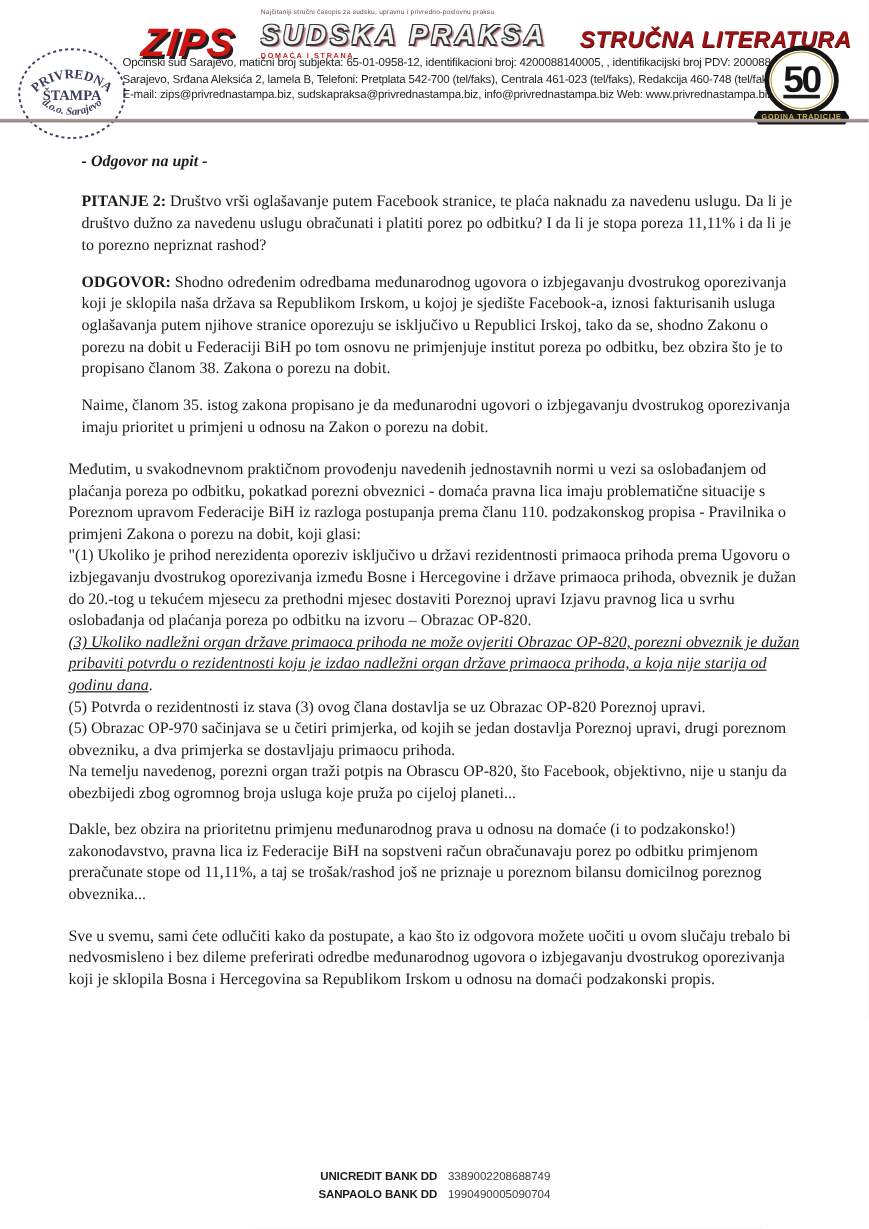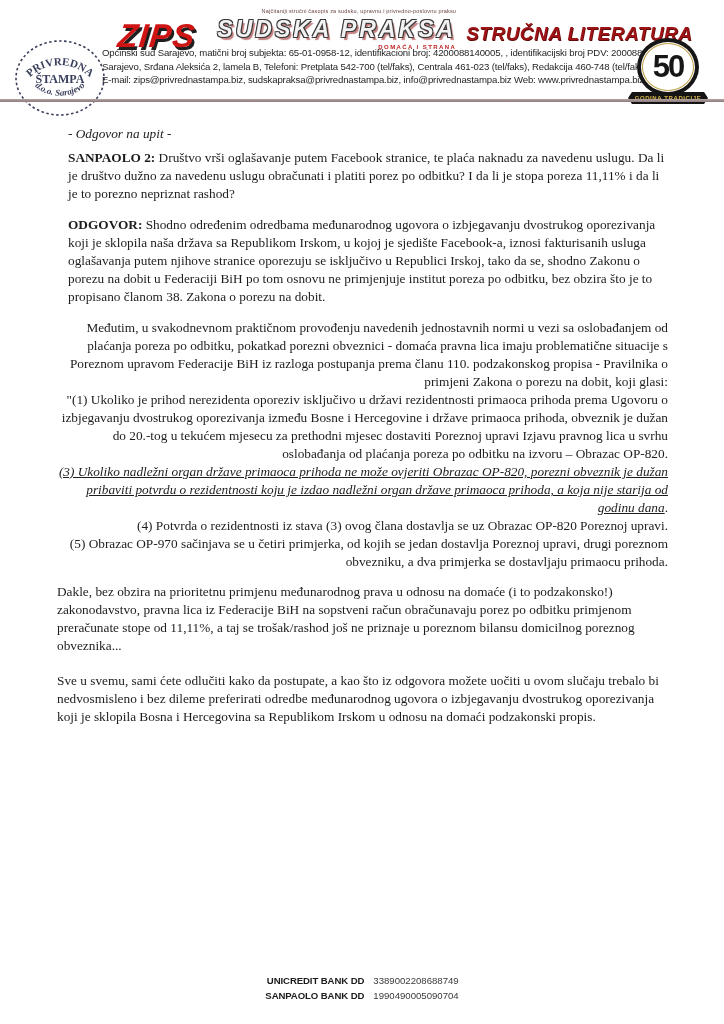--- a/index.html
+++ b/index.html
@@ -18,73 +18,73 @@
   }
   .stamp { position:absolute; left:12px; top:36px; width:96px; height:84px; }
 
   .logos { position:absolute; left:118px; top:8px; display:flex; align-items:flex-start; }
   .zips-logo {
     font-family:"Liberation Sans", sans-serif; font-style:italic; font-weight:700;
     font-size:33px; color:#cf1414; letter-spacing:1px;
     text-shadow:2.5px 2.5px 0 #1f1f1f; transform:skewX(-6deg);
     margin-top:9px; margin-right:22px;
   }
-  .sp-col { display:flex; flex-direction:column; align-items:flex-end; }
+  .sp-col { display:flex; flex-direction:column; align-items:flex-start; }
   .tagline {
     font-family:"Liberation Sans", sans-serif; font-size:5.5px; color:#6b4444;
     letter-spacing:.2px; margin-bottom:2px; white-space:nowrap;
   }
   .sudska {
     font-family:"Liberation Sans", sans-serif; font-style:italic; font-weight:700;
     font-size:23px; letter-spacing:3px; color:#f2f2f2; white-space:nowrap;
     text-shadow:-1px -1px 0 #3a3a3a, 1px -1px 0 #3a3a3a, -1px 1px 0 #3a3a3a,
                  1px 1px 0 #3a3a3a, 2.5px 2.5px 1px rgba(165,55,55,.65);
   }
   .domaca {
     font-family:"Liberation Sans", sans-serif; font-size:6px; font-weight:700;
     color:#c12020; letter-spacing:1.4px; margin-top:1px;
   }
   .strucna {
     font-family:"Liberation Sans", sans-serif; font-style:italic; font-weight:700;
     font-size:19px; color:#9e1315; letter-spacing:.5px; white-space:nowrap;
-    margin-top:15px; margin-left:10px; text-shadow:.6px .6px 0 #5c0a0a;
+    margin-top:15px; margin-left:27px; text-shadow:.6px .6px 0 #5c0a0a;
   }
 
   .contact {
     position:absolute; left:102px; top:46px; width:516px;
     font-family:"Liberation Sans", sans-serif; font-size:9.6px; line-height:13.5px;
     color:#1f1f1f; letter-spacing:-.15px; white-space:nowrap;
   }
 
   .badge50 { position:absolute; right:16px; top:38px; width:80px; height:70px; }
   .badge50-circle {
     width:62px; height:58px; margin:0 auto; border:4px solid #161616; border-radius:50%;
-    display:flex; align-items:center; justify-content:center; position:relative; background:#fff;
+    display:flex; align-items:center; justify-content:center; position:relative; background:#fff;text-decoration:underline;
   }
   .badge50-inner {
     position:absolute; inset:1px; border:1.4px solid #bfa045; border-radius:50%;
   }
   .badge50-num {
     font-family:"Liberation Sans", sans-serif; font-weight:700; font-size:31px;
     color:#161616; letter-spacing:-2px; position:relative; z-index:1;
   }
   .badge50-ribbon {
     position:absolute; left:0; right:0; bottom:4px; height:12px; background:#141414;
     color:#d8b84a; font-family:"Liberation Sans", sans-serif; font-size:6px; font-weight:700;
     letter-spacing:.6px; display:flex; align-items:center; justify-content:center;
     clip-path:polygon(0 50%, 5% 0, 95% 0, 100% 50%, 95% 100%, 5% 100%);
   }
 
   
   .content { padding:21px 56px 0 57px; font-size:13.3px; line-height:18px; }
   .indented { padding-left:11px; }
   .para { margin:0 0 13px 0; }
-  .heading { font-weight:400; font-style:italic; margin-bottom:6px; }
+  .heading { font-weight:700; font-style:italic; margin-bottom:16px; }
   .lead-bold { font-weight:700; }
-  .block p { margin:0;text-align:right; }
+  .block p { margin:0; }
   .block { margin-bottom:12px; }
   .q3 { font-style:italic; text-decoration:underline; }
   .gap-lg { margin-bottom:17px; }
 
   
   .footer {
     position:absolute; left:0; right:0; bottom:22px;
     display:flex; justify-content:center; gap:56px;
     font-family:"Liberation Sans", sans-serif; font-size:9.6px; line-height:13px;
   }
@@ -137,32 +137,34 @@
     </div>
 
     <div class="header-rule"></div>
   </div>
 
   <div class="content">
 
     <div class="indented">
       <p class="heading">- Odgovor na upit -</p>
 
-      <p class="para"><span class="lead-bold">SANPAOLO 2:</span><span> Društvo vrši oglašavanje putem Facebook stranice, te plaća naknadu za navedenu uslugu. Da li je društvo dužno za navedenu uslugu obračunati i platiti porez po odbitku? I da li je stopa poreza 11,11% i da li je to porezno nepriznat rashod?</span></p>
+      <p class="para"><span class="lead-bold">PITANJE 2:</span><span> Društvo vrši oglašavanje putem Facebook stranice, te plaća naknadu za navedenu uslugu. Da li je društvo dužno za navedenu uslugu obračunati i platiti porez po odbitku? I da li je stopa poreza 11,11% i da li je to porezno nepriznat rashod?</span></p>
 
       <p class="para"><span class="lead-bold">ODGOVOR:</span><span> Shodno određenim odredbama međunarodnog ugovora o izbjegavanju dvostrukog oporezivanja koji je sklopila naša država sa Republikom Irskom, u kojoj je sjedište Facebook-a, iznosi fakturisanih usluga oglašavanja putem njihove stranice oporezuju se isključivo u Republici Irskoj, tako da se, shodno Zakonu o porezu na dobit u Federaciji BiH po tom osnovu ne primjenjuje institut poreza po odbitku, bez obzira što je to propisano članom 38. Zakona o porezu na dobit.</span></p>
 
+      <p class="para gap-lg">Naime, članom 35. istog zakona propisano je da međunarodni ugovori o izbjegavanju dvostrukog oporezivanja imaju prioritet u primjeni u odnosu na Zakon o porezu na dobit.</p>
     </div>
 
     <div class="block">
       <p>Međutim, u svakodnevnom praktičnom provođenju navedenih jednostavnih normi u vezi sa oslobađanjem od plaćanja poreza po odbitku, pokatkad porezni obveznici - domaća pravna lica imaju problematične situacije s Poreznom upravom Federacije BiH iz razloga postupanja prema članu 110. podzakonskog propisa - Pravilnika o primjeni Zakona o porezu na dobit, koji glasi:</p>
       <p>"(1) Ukoliko je prihod nerezidenta oporeziv isključivo u državi rezidentnosti primaoca prihoda prema Ugovoru o izbjegavanju dvostrukog oporezivanja između Bosne i Hercegovine i države primaoca prihoda, obveznik je dužan do 20.-tog u tekućem mjesecu za prethodni mjesec dostaviti Poreznoj upravi Izjavu pravnog lica u svrhu oslobađanja od plaćanja poreza po odbitku na izvoru – Obrazac OP-820.</p>
       <p><span class="q3">(3) Ukoliko nadležni organ države primaoca prihoda ne može ovjeriti Obrazac OP-820, porezni obveznik je dužan pribaviti potvrdu o rezidentnosti koju je izdao nadležni organ države primaoca prihoda, a koja nije starija od godinu dana</span><span>.</span></p>
-      <p>(4) Potvrda o rezidentnosti iz stava (3) ovog člana dostavlja se uz Obrazac OP-820 Poreznoj upravi.</p>
+      <p>(5) Potvrda o rezidentnosti iz stava (3) ovog člana dostavlja se uz Obrazac OP-820 Poreznoj upravi.</p>
       <p>(5) Obrazac OP-970 sačinjava se u četiri primjerka, od kojih se jedan dostavlja Poreznoj upravi, drugi poreznom obvezniku, a dva primjerka se dostavljaju primaocu prihoda.</p>
+      <p>Na temelju navedenog, porezni organ traži potpis na Obrascu OP-820, što Facebook, objektivno, nije u stanju da obezbijedi zbog ogromnog broja usluga koje pruža po cijeloj planeti...</p>
     </div>
 
     <p class="para gap-lg">Dakle, bez obzira na prioritetnu primjenu međunarodnog prava u odnosu na domaće (i to podzakonsko!) zakonodavstvo, pravna lica iz Federacije BiH na sopstveni račun obračunavaju porez po odbitku primjenom preračunate stope od 11,11%, a taj se trošak/rashod još ne priznaje u poreznom bilansu domicilnog poreznog obveznika...</p>
 
     <p class="para">Sve u svemu, sami ćete odlučiti kako da postupate, a kao što iz odgovora možete uočiti u ovom slučaju trebalo bi nedvosmisleno i bez dileme preferirati odredbe međunarodnog ugovora o izbjegavanju dvostrukog oporezivanja koji je sklopila Bosna i Hercegovina sa Republikom Irskom u odnosu na domaći podzakonski propis.</p>
   </div>
 
   <div class="footer">
     <div class="bank-col">
       <span class="bank-name">UNICREDIT BANK DD</span>

